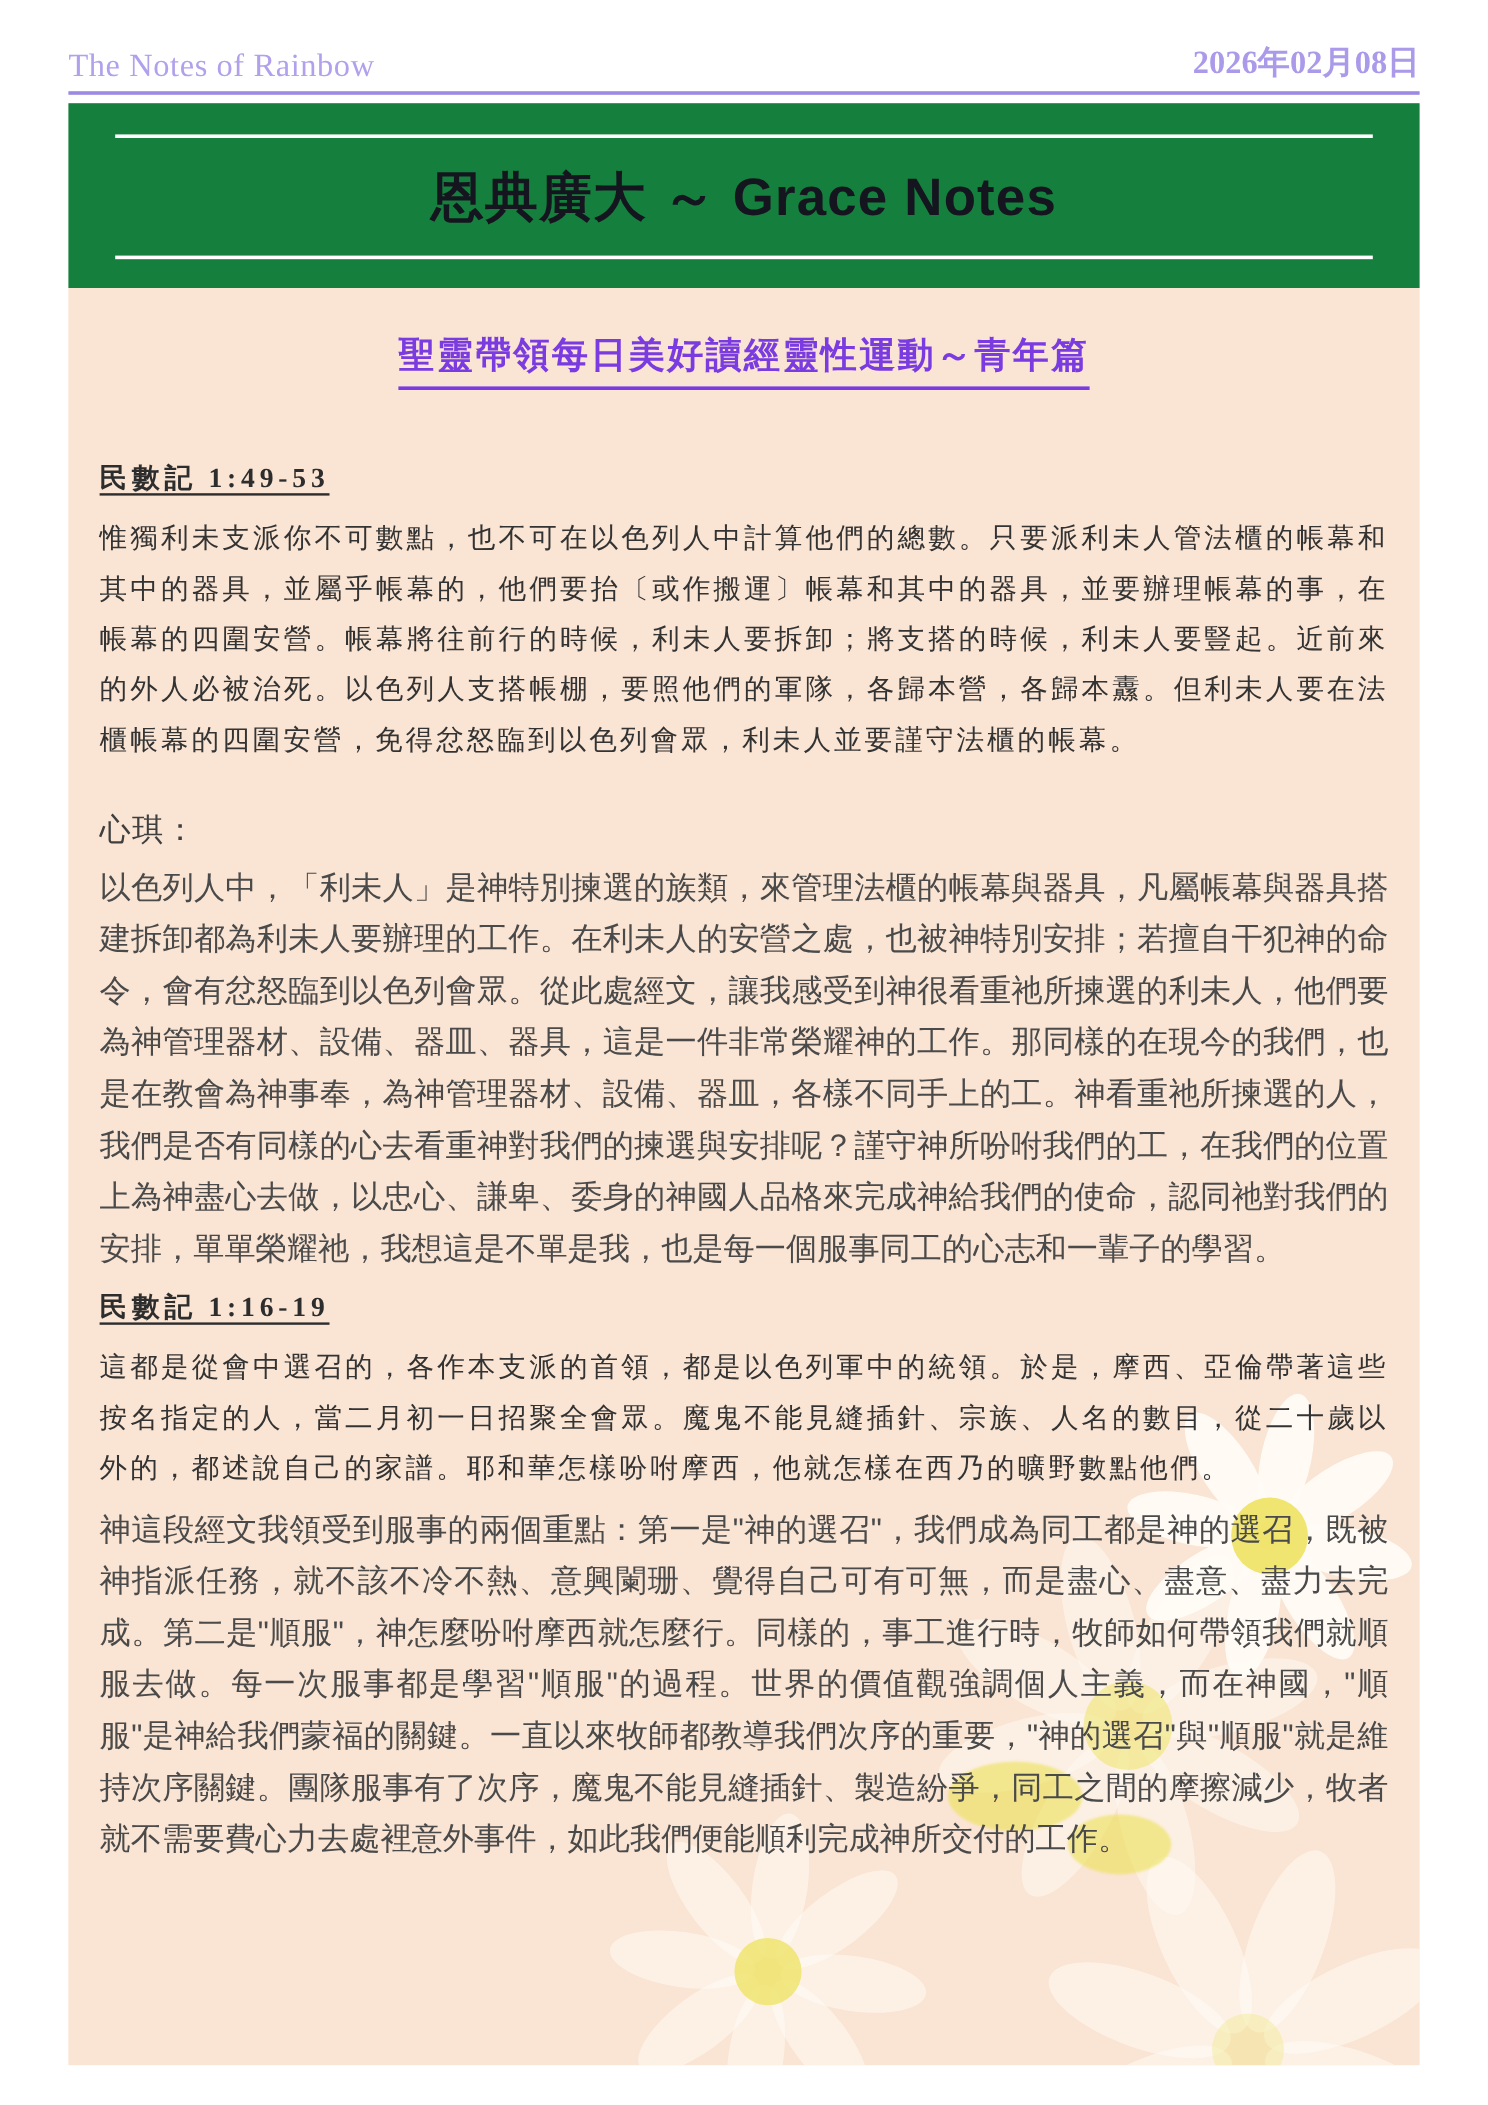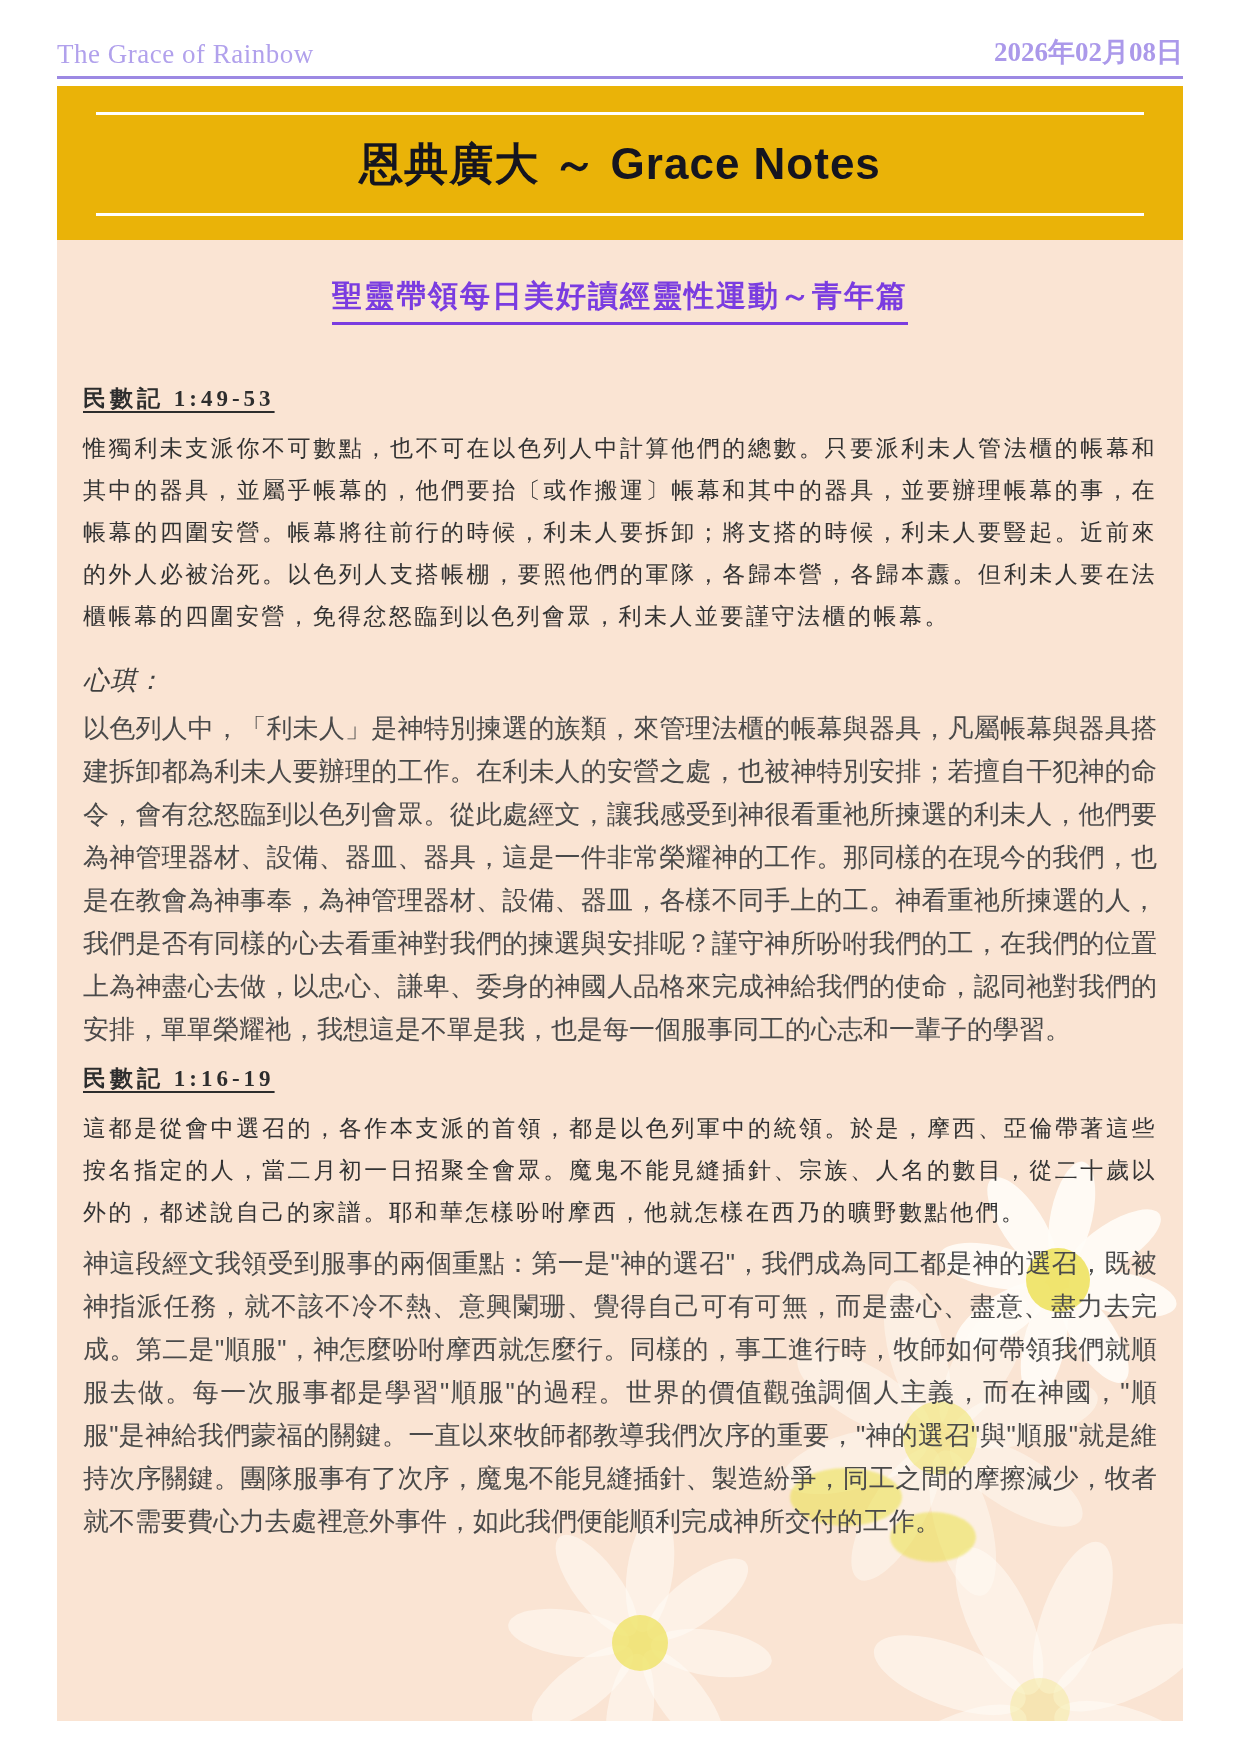--- a/index.html
+++ b/index.html
@@ -7,40 +7,40 @@
   body { width:1240px; height:1754px; font-family:"Liberation Sans", sans-serif; position:relative; overflow:hidden; }
   .inner { margin:0 57px; width:1126px; }
 
   
   .topbar { padding-top:34px; display:flex; justify-content:space-between; align-items:flex-end;
             border-bottom:3px solid #9c89e3; padding-bottom:6px; }
   .brand { font-family:"Liberation Serif", serif; font-size:27px; color:#b1a1ec; letter-spacing:0.5px; }
   .hdate { font-family:"Liberation Serif", serif; font-size:27px; color:#ab99ea; font-weight:600; }
 
   
-  .banner { margin-top:7px; height:154px; background:#eab308; display:flex; flex-direction:column;
+  .banner { margin-top:7px; height:154px; background:#15803d; display:flex; flex-direction:column;
             align-items:center; justify-content:space-between; padding:26px 0 24px 0; }
   .banner .rule { width:93%; height:3px; background:#ffffff; }
   .banner .title { font-size:44px; font-weight:600; color:#15151f; letter-spacing:1px; }
 
   
   .content { position:relative; background:#fae4d3; height:1481px; overflow:hidden; }
   .text-layer { position:relative; z-index:1; padding:36px 26px 0 26px; }
 
   .subtitle-wrap { text-align:center; }
   .subtitle { display:inline-block; font-size:30px; font-weight:bold; color:#7a3ce0; letter-spacing:2px;
               border-bottom:3px solid #7a3ce0; padding-bottom:5px; }
 
   .s-heading { margin-top:58px; font-family:"Liberation Serif", serif; font-weight:bold; font-size:23px;
                color:#2d2d2d; letter-spacing:4px; text-decoration:underline; text-underline-offset:5px; }
   .s-heading.second { margin-top:12px; }
   .s-body { margin-top:13px; font-family:Liberation Sans, sans-serif; font-size:23px; line-height:42px;
             color:#333333; letter-spacing:2.5px; text-align:justify; }
 
-  .c-author { margin-top:26px; font-size:26px; color:#3f3f3f; letter-spacing:1px;font-style:italic; }
+  .c-author { margin-top:37px; font-size:26px; color:#3f3f3f; letter-spacing:1px; }
   .c-body { margin-top:9px; font-size:26px; line-height:43px; color:#4a4a4a; text-align:justify; }
 
   
   .flowers { position:absolute; inset:0; z-index:0; }
   .daisy { position:absolute; }
   .daisy .p { position:absolute; border-radius:50%; width:var(--pw); height:var(--ph);
               left:calc(var(--pw) / -2); top:calc(var(--ph) / -2);
               background:rgba(255,252,246,var(--po)); transform:rotate(var(--a)) translateY(calc(-1 * var(--off))); }
   .daisy .c { position:absolute; width:var(--cw); height:var(--cw); left:calc(var(--cw) / -2);
               top:calc(var(--cw) / -2); border-radius:50%; background:#efe468; opacity:var(--co); }
@@ -51,21 +51,21 @@
   .dab { position:absolute; border-radius:50%; background:#ece257; opacity:0.6; filter:blur(1px); }
   .dab-1 { left:733px; top:1228px; width:112px; height:58px; }
   .dab-2 { left:833px; top:1272px; width:86px; height:50px; }
 </style>
 </head>
 <body>
 
 <div class="inner">
 
   <div class="topbar">
-    <span class="brand">The Grace of Rainbow</span>
+    <span class="brand">The Notes of Rainbow</span>
     <span class="hdate">2026年02月08日</span>
   </div>
 
   <div class="banner">
     <div class="rule"></div>
     <div class="title">恩典廣大 ～ Grace Notes</div>
     <div class="rule"></div>
   </div>
 
   <div class="content">

